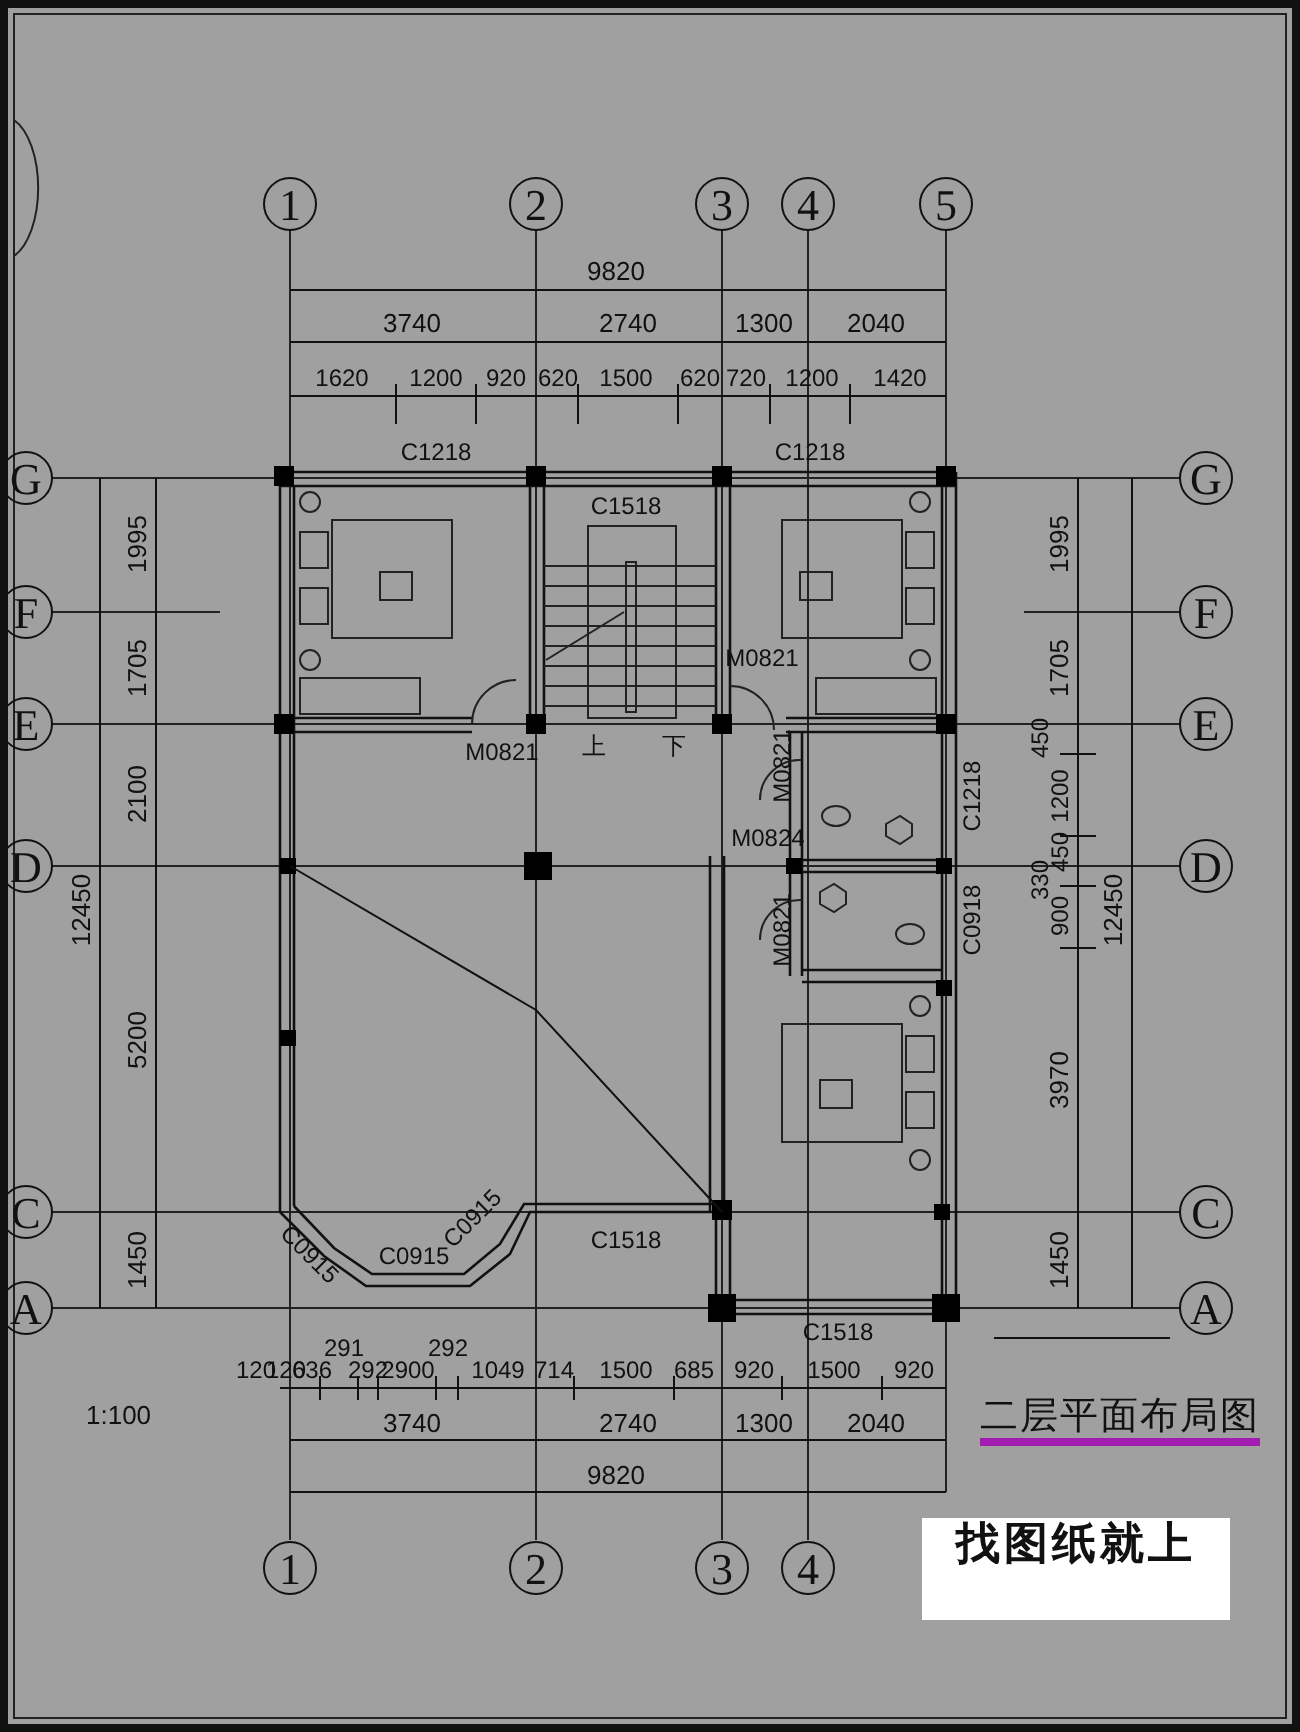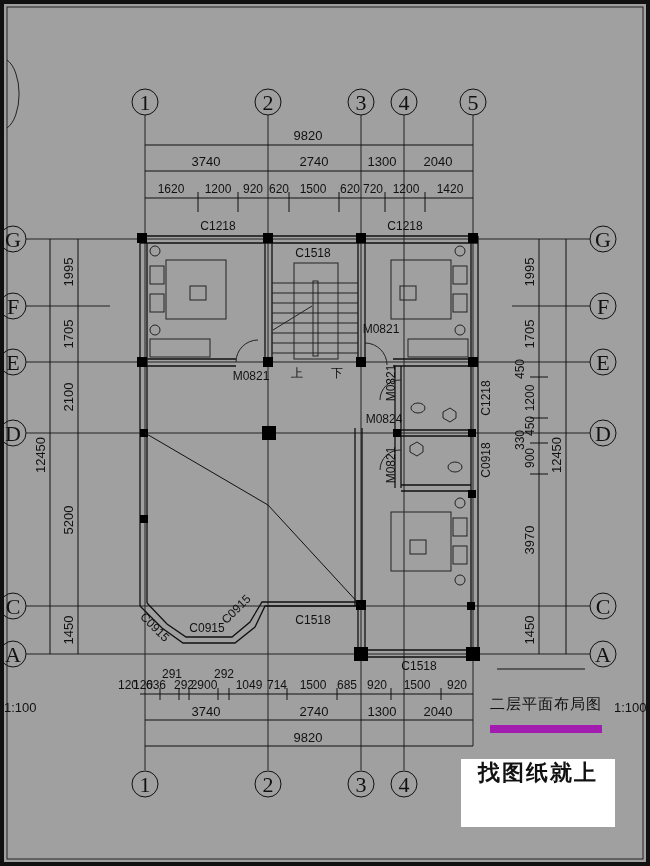--- a/index.html
+++ b/index.html
@@ -1,26 +1,26 @@
 <!DOCTYPE html>
 <html><head>
 <meta charset="utf-8">
 <style>
   html,body{margin:0;padding:0;background:#a0a0a0;}
   #canvas{position:relative;width:650px;height:866px;background:#a0a0a0;overflow:hidden;font-family:"Liberation Sans",sans-serif;}
   svg{position:absolute;left:0;top:0;}
   .t{font-family:"Liberation Sans",sans-serif;font-size:13px;fill:#111;}
   .ts{font-family:"Liberation Sans",sans-serif;font-size:12px;fill:#111;}
   .axis{font-family:"Liberation Serif",serif;font-size:22px;fill:#111;}
-  #watermark{position:absolute;left:461px;top:759px;width:154px;height:68px;background:#fff;text-align:center;}
+  #watermark{position:absolute;left:461px;top:759px;width:154px;height:51px;background:#fff;text-align:center;}
   #wm-cn{font-family:"DejaVu Sans",sans-serif;font-size:22px;font-weight:bold;color:#111;line-height:28px;letter-spacing:2px;}
   #wm-url{font-family:"DejaVu Sans",sans-serif;font-size:15px;font-weight:bold;color:#1a1a8c;line-height:18px;letter-spacing:1px;}
   #title-block{position:absolute;left:490px;top:695px;}
-  #plan-title{font-family:"DejaVu Sans",sans-serif;font-size:15px;color:#111;border-bottom:8px solid #a21caf;padding-bottom:12px;letter-spacing:1px;}
-  .scale{position:absolute;font-family:"Liberation Sans",sans-serif;font-size:13px;color:#111;}
+  #plan-title{font-family:"DejaVu Sans",sans-serif;font-size:19px;color:#111;border-bottom:4px solid #a21caf;padding-bottom:0;letter-spacing:1px;}
+  .scale{position:absolute;font-family:"Liberation Sans",sans-serif;font-size:13px;color:#111;margin-left:39px;}
 </style>
 </head>
 <body>
 
 <div id="canvas">
 <svg width="650" height="866" viewBox="0 0 650 866">
 
   <rect x="2" y="2" width="646" height="862" fill="none" stroke="#111" stroke-width="4"></rect>
   <rect x="7" y="7" width="636" height="852" fill="none" stroke="#222" stroke-width="1"></rect>
   <path d="M7,60 A18,36 0 0 1 7,128" fill="none" stroke="#222" stroke-width="1"></path>

